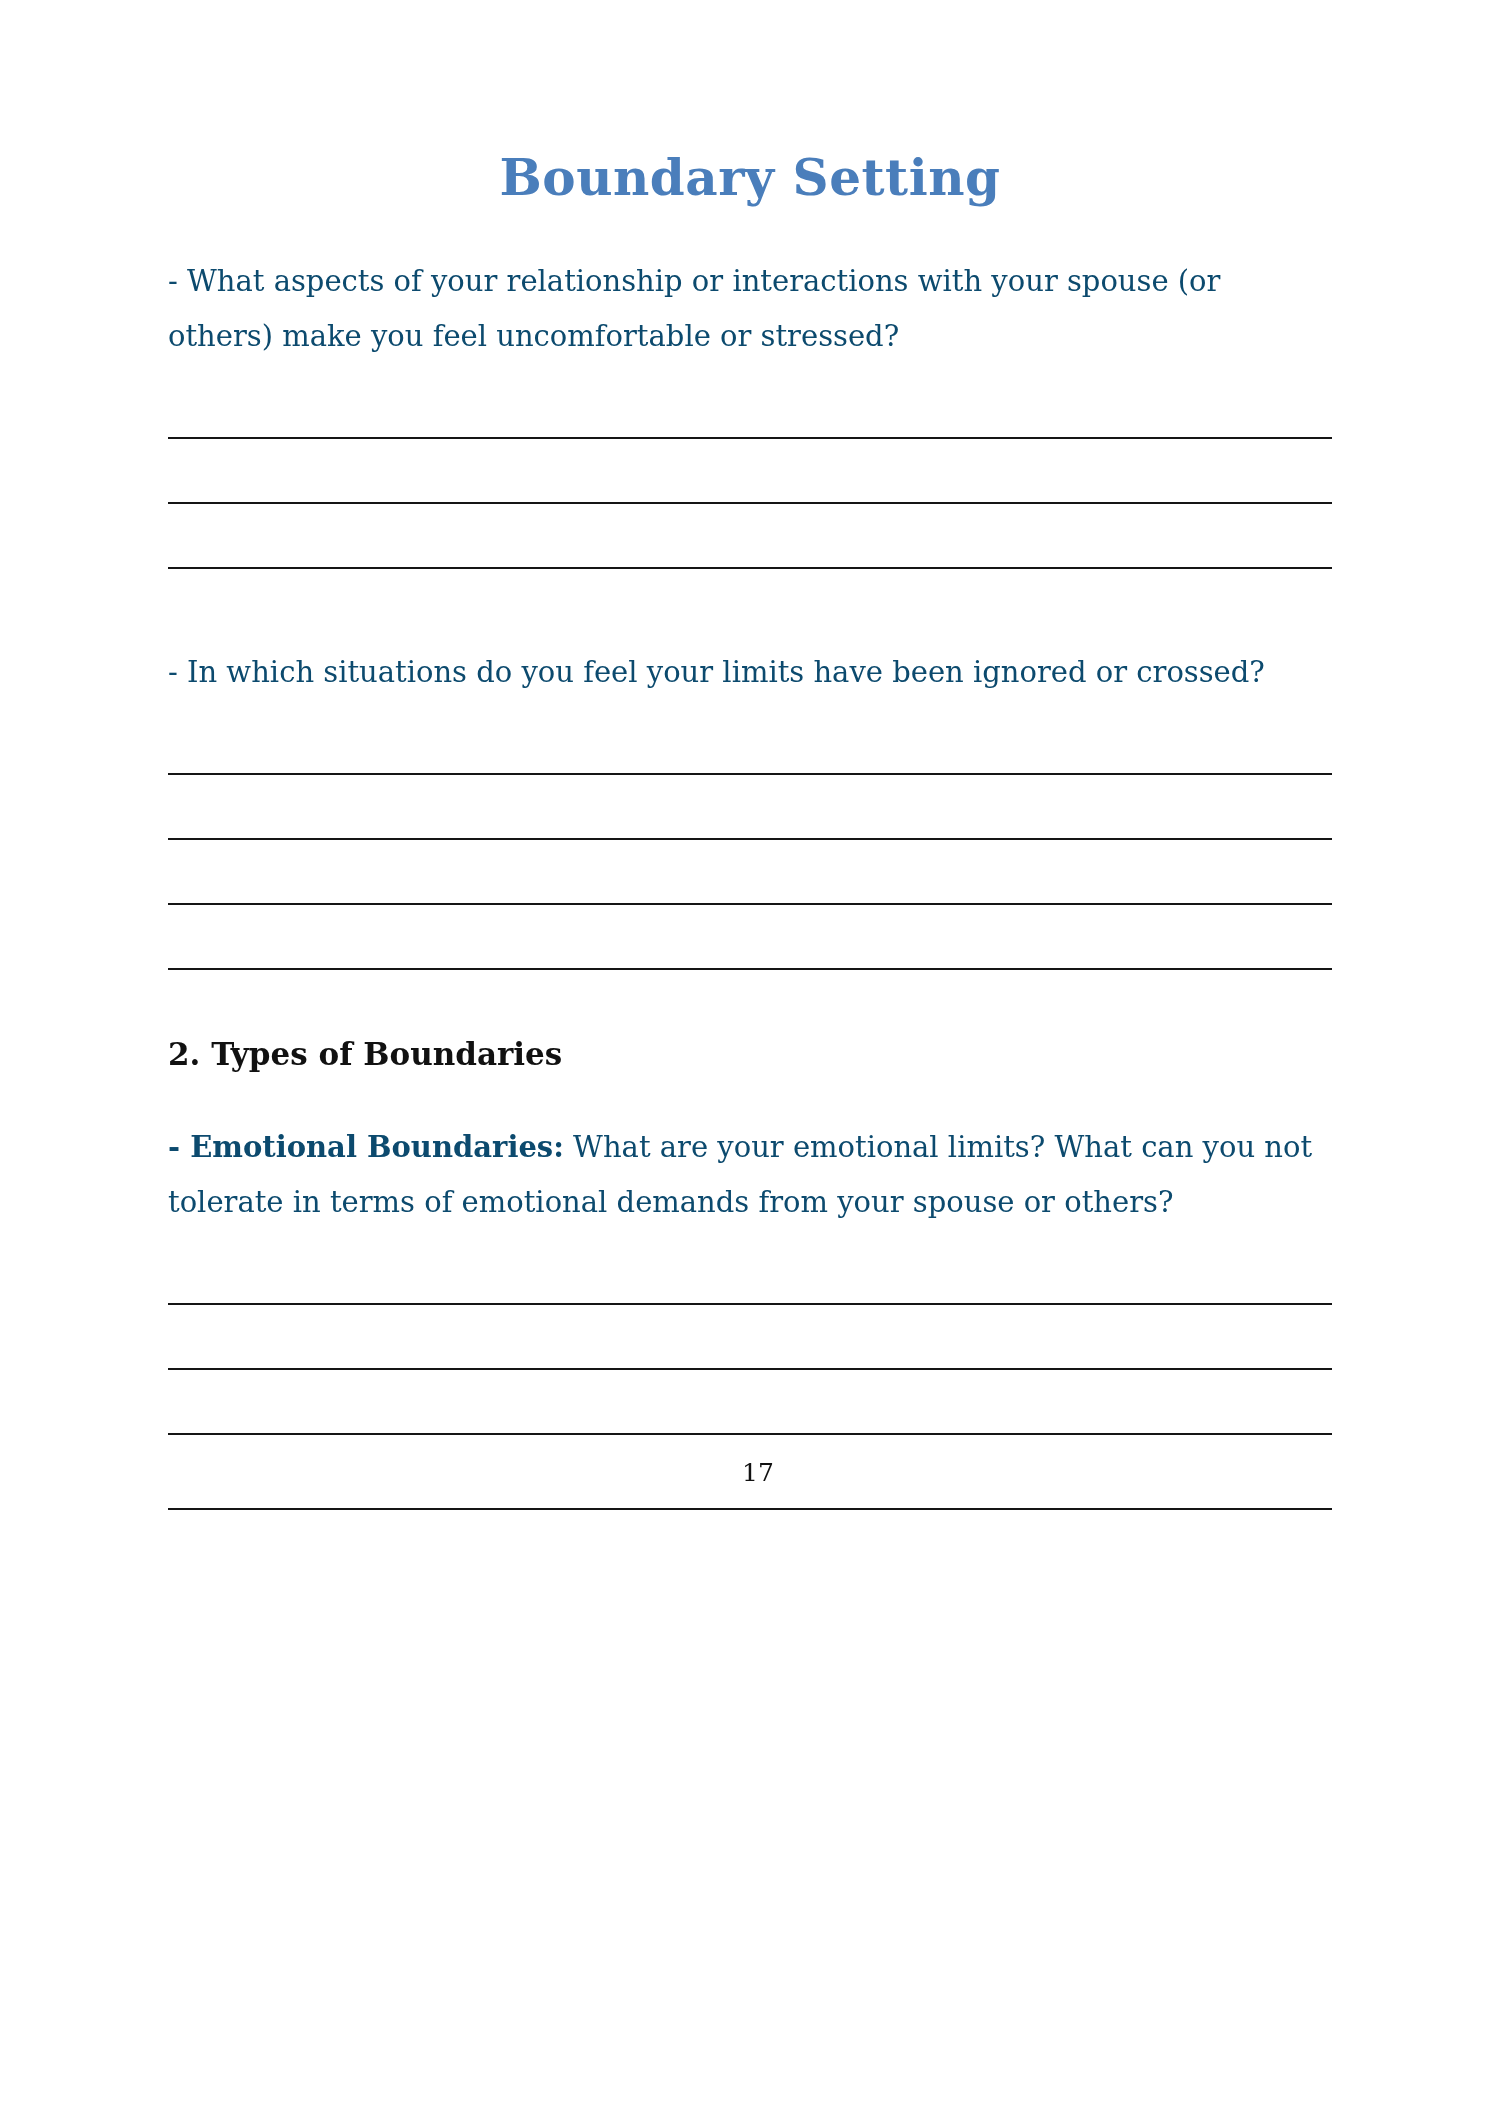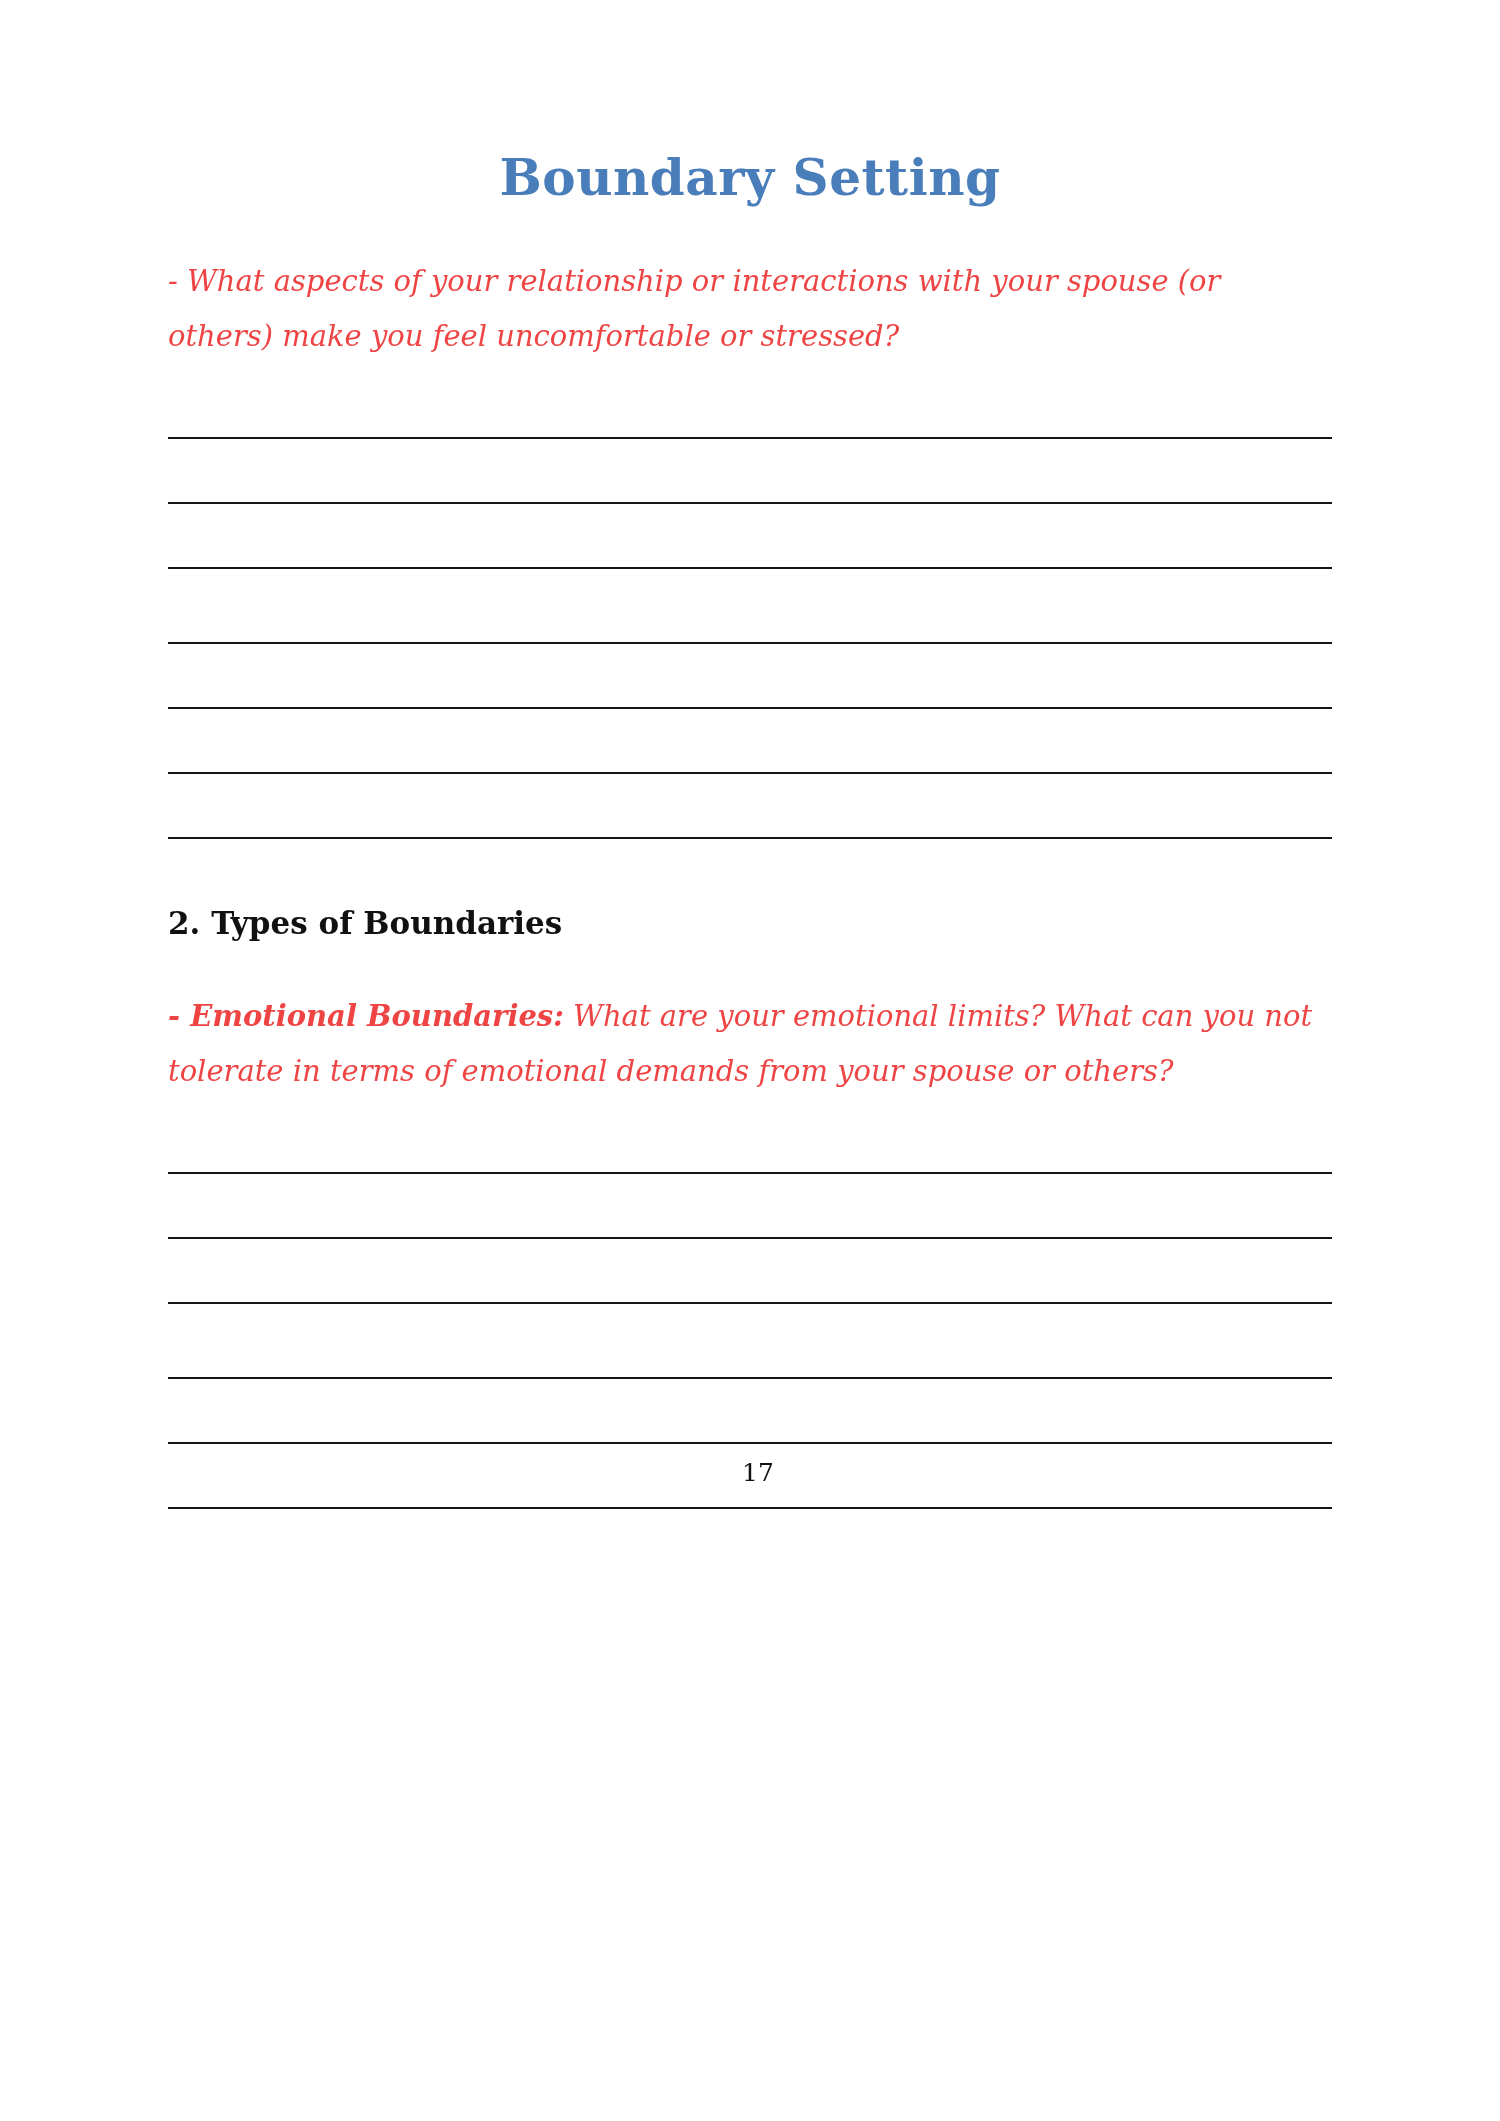--- a/index.html
+++ b/index.html
@@ -32,22 +32,21 @@
     margin: 64px 0 0 0;
     font-size: 31px;
     line-height: 1.25;
     font-weight: bold;
     color: #111111;
   }
   .question {
     margin: 46px 0 0 0;
     font-size: 29px;
     line-height: 1.9;
-    color: #ef4444;
-    font-style: italic;
+    color: #0c4a6e;
   }
   .question strong {
     font-weight: bold;
   }
   .line-group {
     margin-top: 10px;
   }
   .line-group + .question {
     margin-top: 76px;
   }
@@ -78,20 +77,21 @@
 
 
   <p class="question"><strong></strong><span>- What aspects of your relationship or interactions with your spouse (or others) make you feel uncomfortable or stressed?</span></p>
 
   <div class="line-group">
       <div class="answer-line"></div>
       <div class="answer-line"></div>
       <div class="answer-line"></div>
     </div>
 
+  <p class="question"><strong></strong><span>- In which situations do you feel your limits have been ignored or crossed?</span></p>
 
   <div class="line-group">
       <div class="answer-line"></div>
       <div class="answer-line"></div>
       <div class="answer-line"></div>
       <div class="answer-line"></div>
     </div>
 
   <h2 class="section-heading">2. Types of Boundaries</h2>
 

